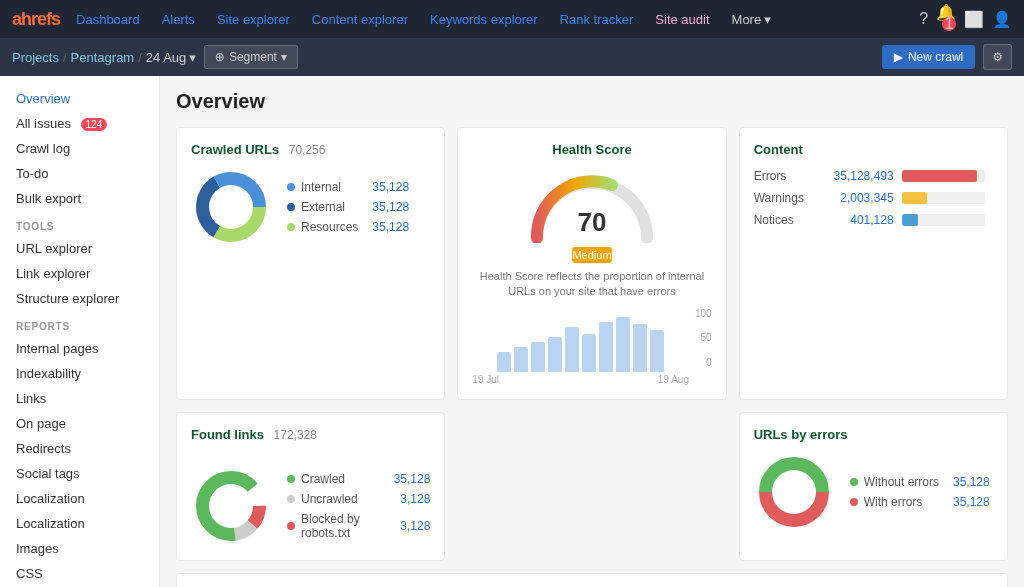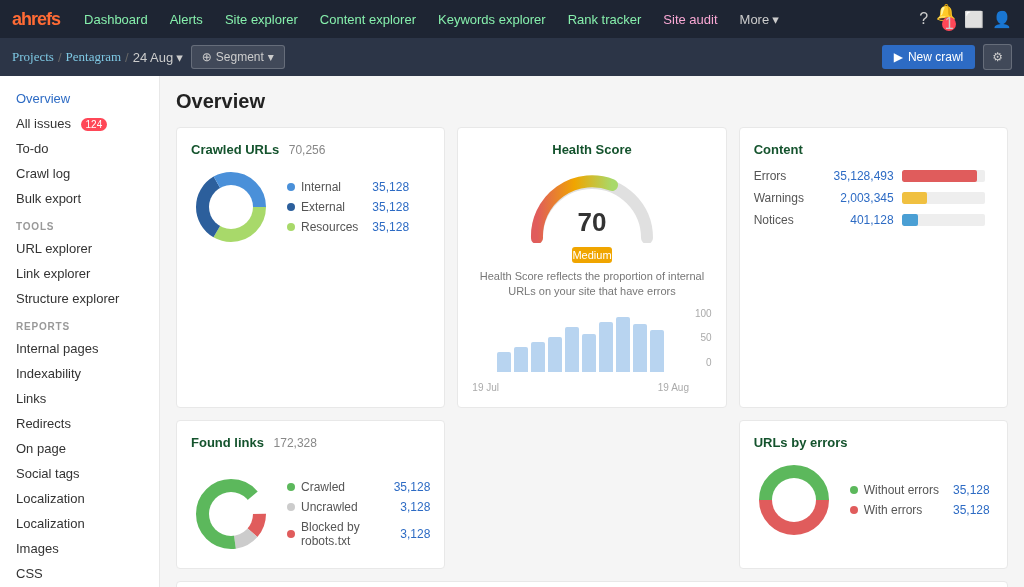--- a/index.html
+++ b/index.html
@@ -12,25 +12,25 @@
       display: flex;
       align-items: center;
       height: 38px;
       padding: 0 12px;
       gap: 6px;
     }
     .top-nav .logo {
       color: #ff6b35;
       font-weight: 900;
       font-size: 18px;
-      margin-right: 10px;
+      margin-right: 2px;
       letter-spacing: -1px;
     }
     .top-nav a {
-      color: #86efac;
+      color: #3b82f6;
       text-decoration: none;
       font-size: 13px;
       padding: 4px 8px;
       border-radius: 3px;
       white-space: nowrap;
     }
     .top-nav a.active { color: #f9a8d4; }
     .top-nav .more-btn {
       display: flex; align-items: center; gap: 3px; cursor: pointer;
       color: #ccc; font-size: 13px; padding: 4px 8px;
@@ -48,21 +48,21 @@
     
     .sub-nav {
       background: #2c3547;
       height: 38px;
       display: flex;
       align-items: center;
       padding: 0 12px;
       gap: 8px;
     }
     .sub-nav .breadcrumb { color: #aaa; font-size: 13px; display: flex; align-items: center; gap: 4px; }
-    .sub-nav .breadcrumb a { color: #7ec8e3; text-decoration: none; font-family: Liberation Serif, serif; }
+    .sub-nav .breadcrumb a { color: #7ec8e3; text-decoration: none; }
     .sub-nav .breadcrumb .sep { color: #666; }
     .sub-nav .breadcrumb .date { color: #ccc; display: flex; align-items: center; gap: 3px; cursor: pointer; }
     .sub-nav .spacer { flex: 1; }
     .sub-nav .segment-btn {
       background: rgba(255,255,255,0.1); color: #ccc; border: 1px solid rgba(255,255,255,0.2);
       border-radius: 3px; padding: 4px 10px; font-size: 12px; cursor: pointer; display: flex; align-items: center; gap: 4px;
     }
     .sub-nav .new-crawl-btn {
       background: #2d6bc4; color: #fff; border: none; border-radius: 3px;
       padding: 5px 12px; font-size: 12px; cursor: pointer; display: flex; align-items: center; gap: 5px;
@@ -133,21 +133,21 @@
     .health-card { text-align: center; }
     .health-score-medium {
       background: #f0a500; color: #fff; font-size: 11px;
       padding: 2px 0; border-radius: 3px; display: inline-block; margin-bottom: 6px;
     }
     .health-desc { font-size: 11px; color: #777; line-height: 1.4; margin-bottom: 8px; }
 
     
     .mini-bar-chart { display: flex; align-items: flex-end; gap: 3px; height: 60px; justify-content: center; margin-top: 4px; }
     .mini-bar { background: #b8d4f0; border-radius: 2px 2px 0 0; width: 14px; }
-    .bar-labels { display: flex; justify-content: space-between; font-size: 10px; color: #aaa; margin-top: 10px; }
+    .bar-labels { display: flex; justify-content: space-between; font-size: 10px; color: #aaa; margin-top: 2px; }
 
     
     .issues-row { display: flex; align-items: center; justify-content: space-between; margin-bottom: 8px; font-size: 12px; }
     .issues-row .label { color: #555; width: 60px; }
     .issues-row .value { color: #2d6bc4; width: 80px; text-align: right; }
     .issues-row .bar-outer { flex: 1; height: 12px; background: #eee; border-radius: 2px; margin: 0 8px; overflow: hidden; }
     .bar-errors { background: #e05c5c; height: 100%; border-radius: 2px; }
     .bar-warnings { background: #f0c040; height: 100%; border-radius: 2px; }
     .bar-notices { background: #4a9fd4; height: 100%; border-radius: 2px; }
 
@@ -209,35 +209,35 @@
 </div>
 
 <div class="layout">
 
   <aside class="sidebar">
     <a href="#" class="active">Overview</a>
     <a href="#">
       <span>All issues</span>
       <span class="badge">124</span>
     </a>
+    <a href="#">Crawl log</a>
     <a href="#">To-do</a>
-    <a href="#">Crawl log</a>
     <a href="#">Bulk export</a>
 
     <div class="section-label">TOOLS</div>
     <a href="#">URL explorer</a>
     <a href="#">Link explorer</a>
     <a href="#">Structure explorer</a>
 
     <div class="section-label">REPORTS</div>
     <a href="#">Internal pages</a>
     <a href="#">Indexability</a>
     <a href="#">Links</a>
+    <a href="#">On page</a>
     <a href="#">Redirects</a>
-    <a href="#">On page</a>
     <a href="#">Social tags</a>
     <a href="#">Localization</a>
     <a href="#">Localization</a>
 
     <a href="#">Images</a>
     <a href="#">CSS</a>
 
   </aside>
 
   <main class="main-content">

